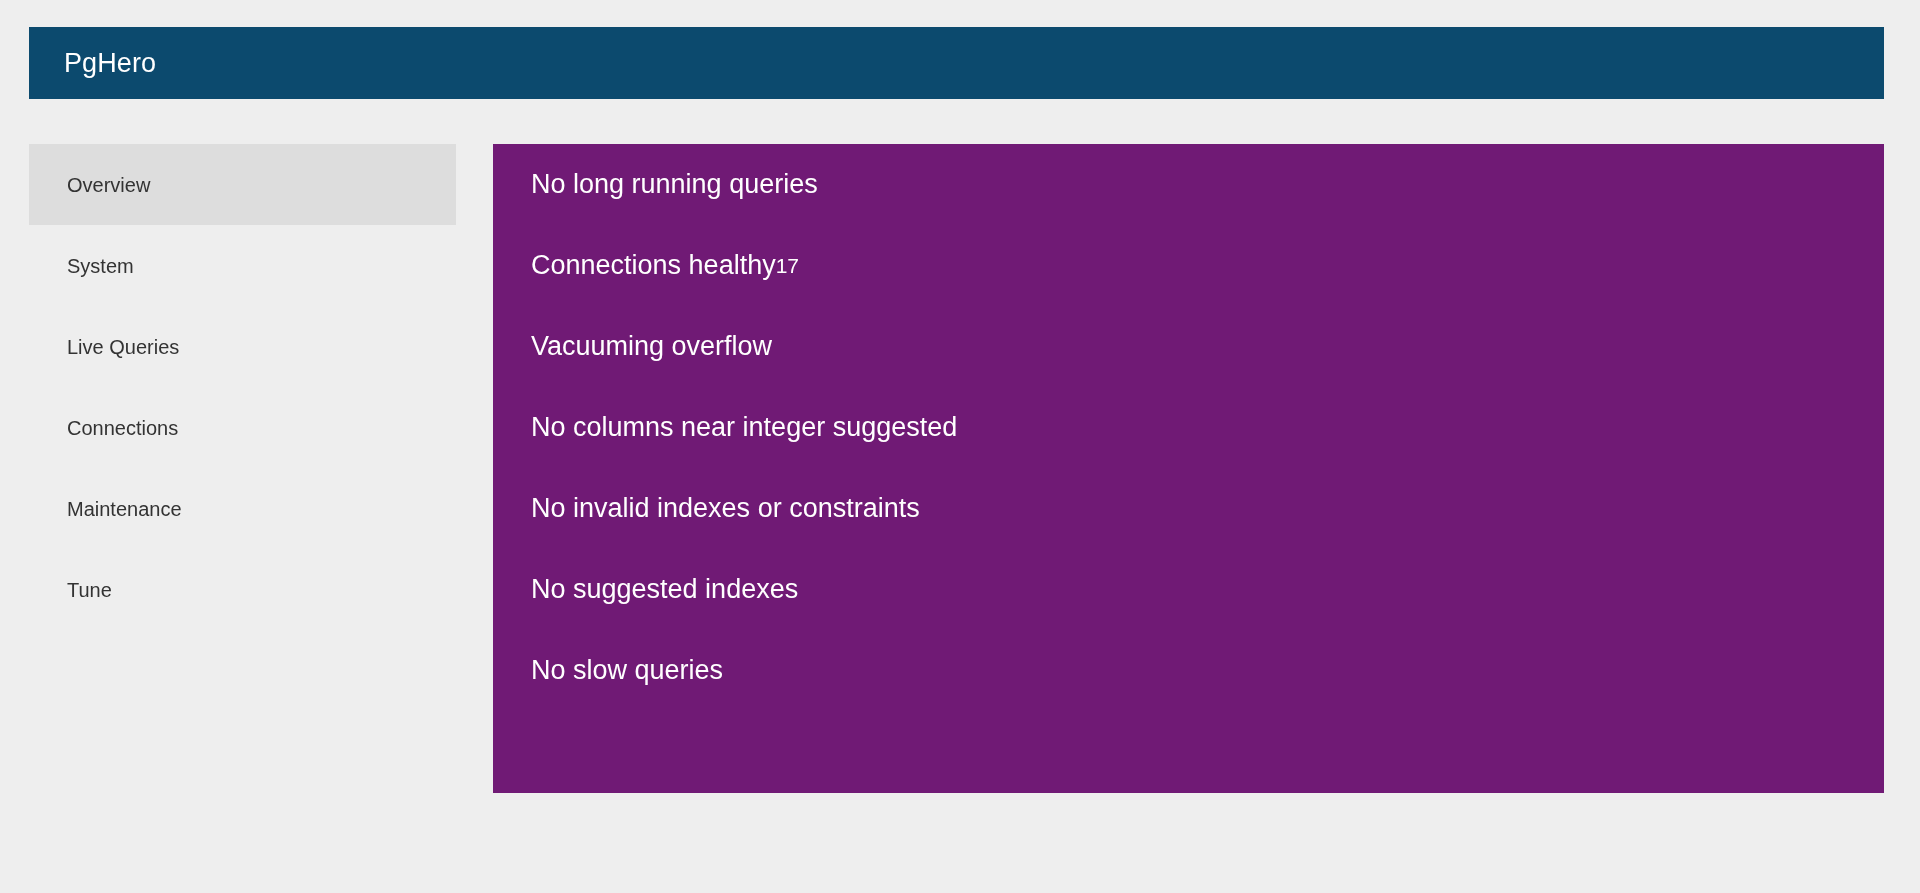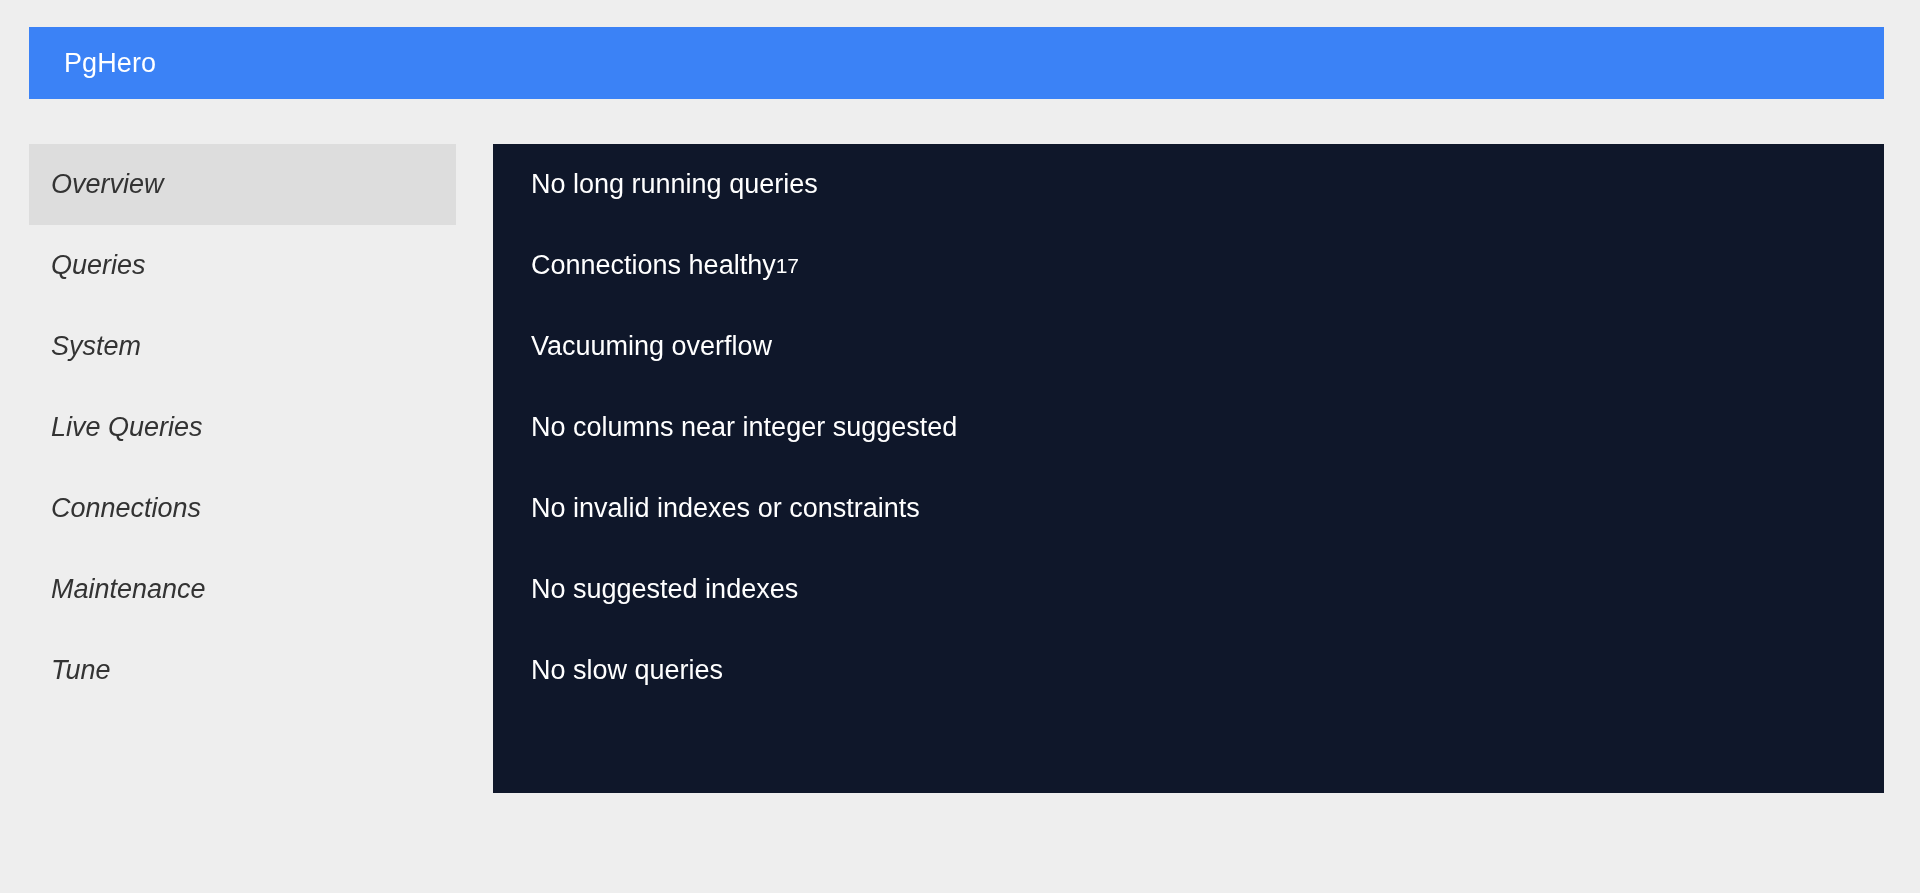--- a/index.html
+++ b/index.html
@@ -19,21 +19,21 @@
     height: 893px;
   }
 
   
   .navbar {
     position: absolute;
     left: 29px;
     top: 27px;
     width: 1855px;
     height: 72px;
-    background: #3b82f6;
+    background: #0c4a6e;
     box-sizing: border-box;
     display: flex;
     align-items: center;
   }
   .brand {
     color: #ffffff;
     font-size: 27px;
     font-weight: 400;
     letter-spacing: 0.1px;
     margin-left: 35px;
@@ -53,36 +53,35 @@
     display: flex;
     align-items: center;
     box-sizing: border-box;
     background: transparent;
     cursor: pointer;
   }
   .nav-item.active {
     background: #dddddd;
   }
   .nav-label {
-    font-size: 27px;
+    font-size: 20px;
     color: #333333;
-    padding-left: 22px;
+    padding-left: 38px;
     line-height: 1;
     white-space: nowrap;
-    font-style: italic;
   }
 
   
   .panel {
     position: absolute;
     left: 493px;
     top: 144px;
     width: 1391px;
     height: 649px;
-    background: #0f172a;
+    background: #701a75;
     box-sizing: border-box;
     overflow: hidden;
   }
   .status-list {
     padding-top: 0;
   }
   .status-row {
     height: 81px;
     display: flex;
     align-items: center;
@@ -107,23 +106,20 @@
 
 <div class="page">
 
   <div class="navbar">
     <span class="brand">PgHero</span>
   </div>
 
   <div class="sidebar" id="sidebar-nav">
       <div class="nav-item active">
         <span class="nav-label">Overview</span>
-      </div>
-      <div class="nav-item">
-        <span class="nav-label">Queries</span>
       </div>
       <div class="nav-item">
         <span class="nav-label">System</span>
       </div>
       <div class="nav-item">
         <span class="nav-label">Live Queries</span>
       </div>
       <div class="nav-item">
         <span class="nav-label">Connections</span>
       </div>

